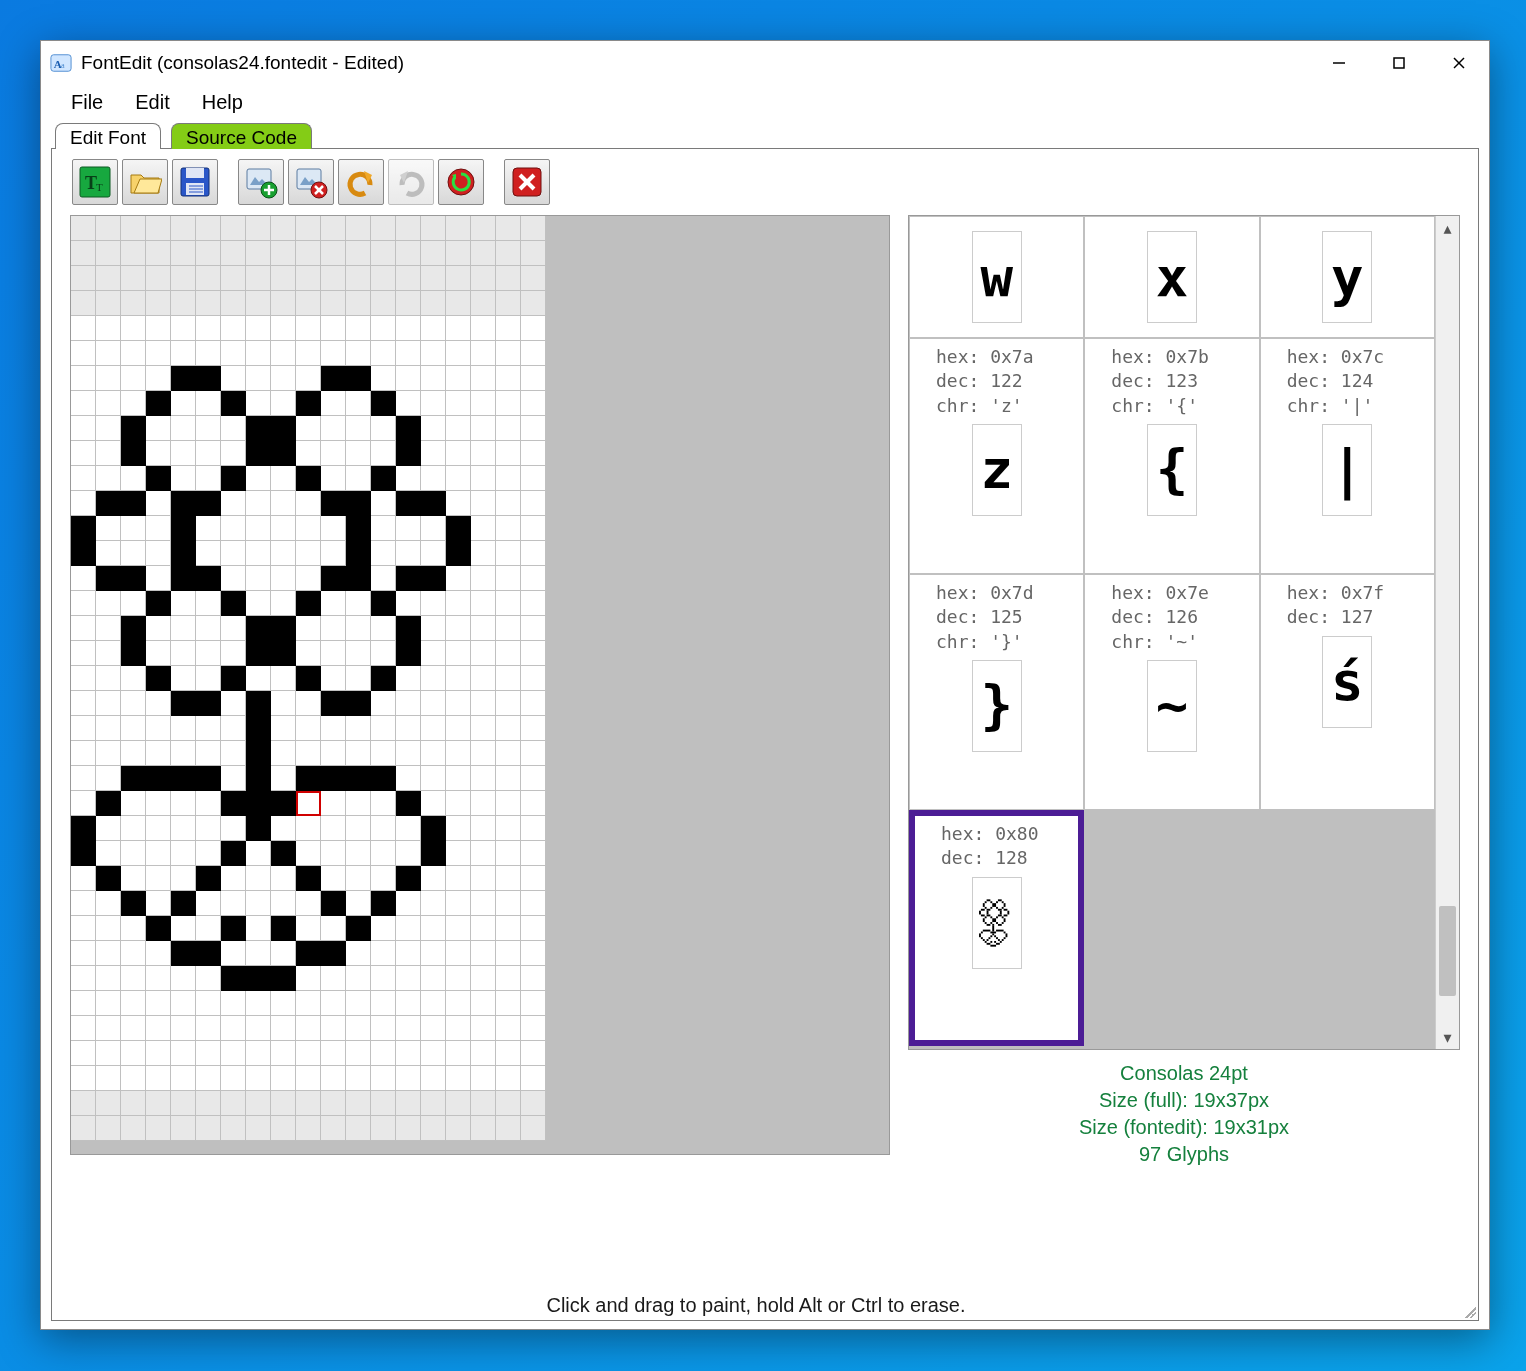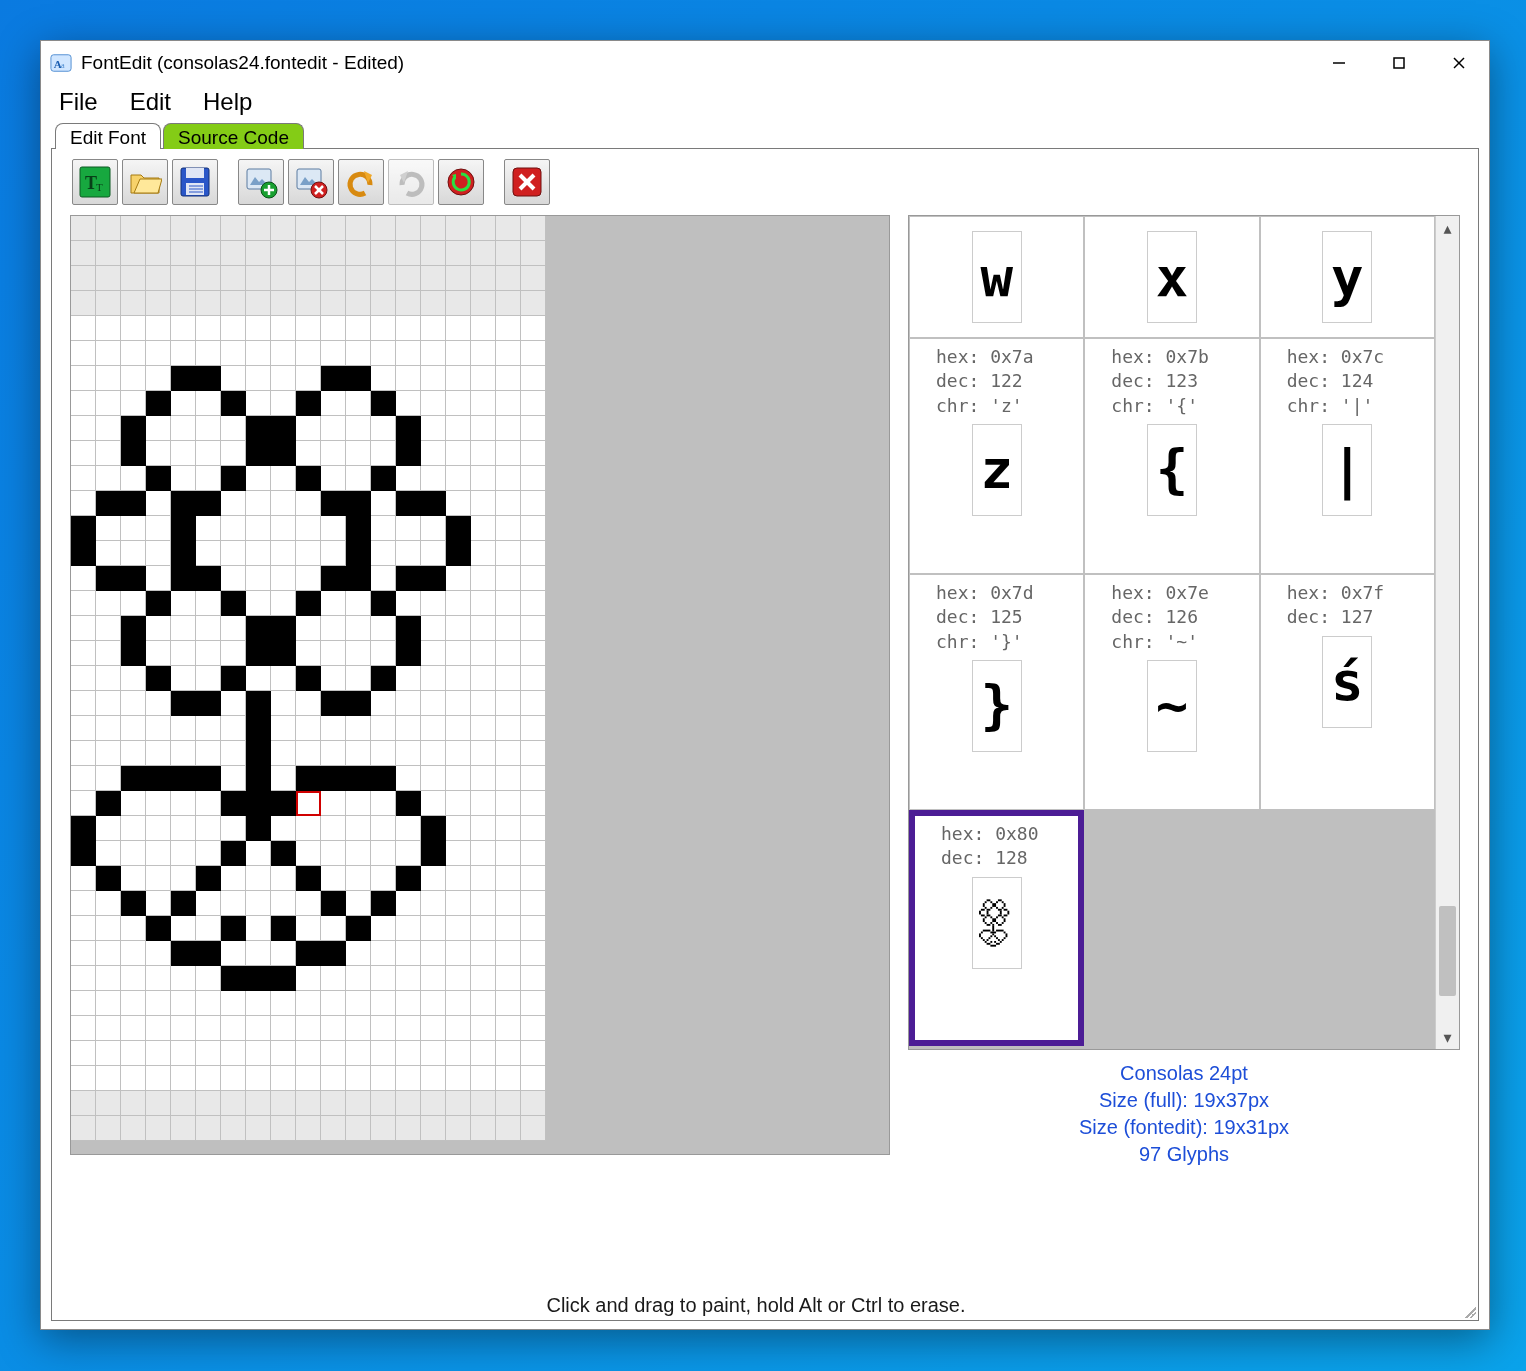--- a/index.html
+++ b/index.html
@@ -43,30 +43,30 @@
   .win-btn {
     width: 60px; height: 44px;
     display: flex; align-items: center; justify-content: center;
   }
   .win-btn svg { width: 14px; height: 14px; stroke: #000; }
 
   .menubar {
     height: 34px;
     display: flex;
     align-items: center;
-    padding-left: 12px;
+    padding-left: 24px;
     gap: 20px;
-    font-size: 24px;
+    font-size: 20px;
     color: #000;
   }
   .menubar > div { padding: 2px 6px; }
 
   .tabs {
     display: flex;
-    gap: 2px;
+    gap: 10px;
     padding-left: 14px;
     margin-top: 4px;
   }
   .tab {
     border: 1px solid #7a7a7a;
     border-bottom: none;
     border-radius: 8px 8px 0 0;
     padding: 3px 14px 0 14px;
     font-size: 19px;
     background: #fff;
@@ -190,21 +190,21 @@
     position: absolute; left: 3px; right: 3px;
     top: 690px; height: 90px;
     background: #c0c0c0;
     border-radius: 2px;
   }
 
   .info-text {
     text-align: center;
     font-size: 20px;
     line-height: 1.35;
-    color: #1d4ed8;
+    color: #15803d;
     padding: 10px 0 6px 0;
   }
 
   .status-bar {
     height: 30px;
     display: flex;
     align-items: center;
     justify-content: center;
     font-size: 20px;
     padding-right: 18px;

